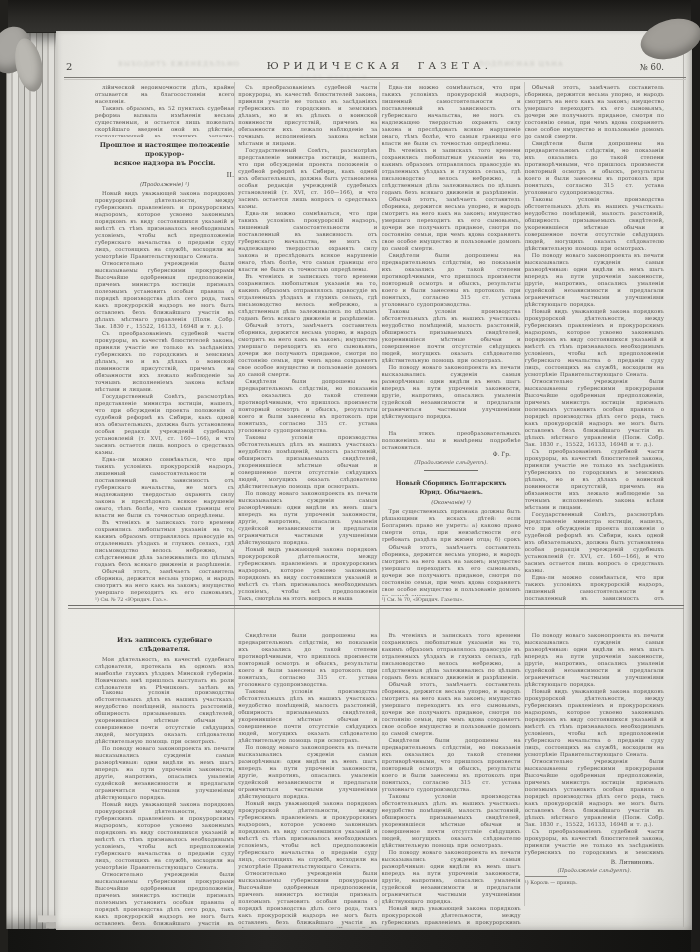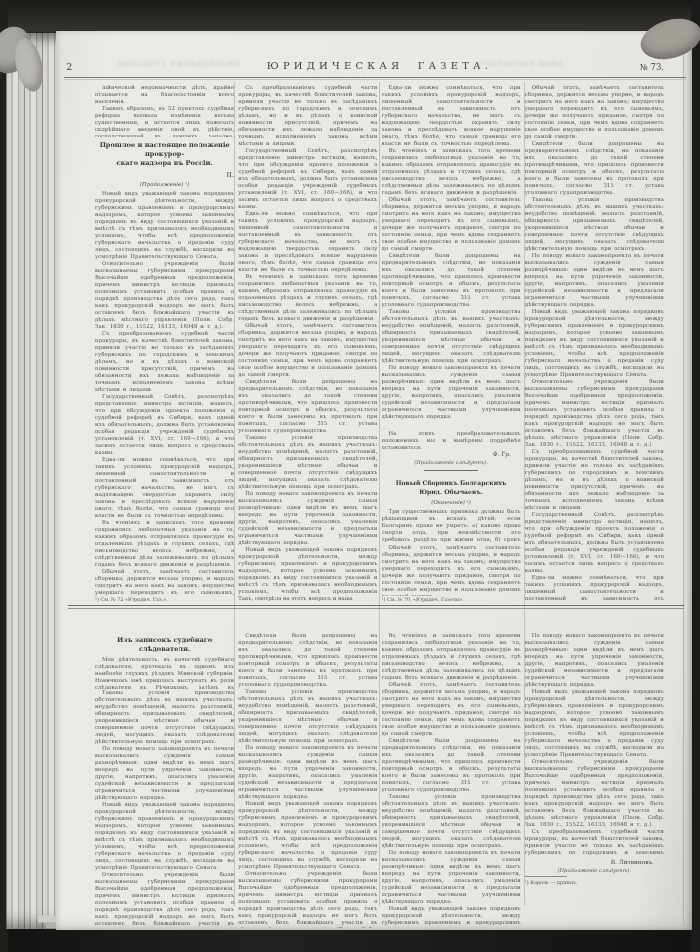--- a/index.html
+++ b/index.html
@@ -100,38 +100,38 @@
 
   <div class="curl curl-tl1"></div>
   <div class="curl curl-tl2"></div>
   <div class="curl curl-tr"></div>
 
   <div class="pagenum">2</div>
   <div class="bleed bleed-l">ВЫХОДИТЪ ЕЖЕНЕДѢЛЬНО</div>
   <div class="bleed bleed-r">ПОДПИСНАЯ ЦѢНА</div>
   <div class="bleed bleed-m">ГОДЪ ИЗДАНІЯ</div>
   <div class="masthead">ЮРИДИЧЕСКАЯ ГАЗЕТА.</div>
-  <div class="issue">№ 73.</div>
+  <div class="issue">№ 60.</div>
   <div class="header-rule"></div>
   <div class="header-rule2"></div>
 
   <div class="vrule vr1"></div>
   <div class="vrule vr2"></div>
   <div class="vrule vr3"></div>
 
   <div class="cols cols-top">
 
     <div class="col">
       <div class="para-block" style="height:57px">
         <p>лійической недоимочности дѣлъ, крайне отзывается на благосостояніи всего населенія.</p>
         <p>Такимъ образомъ, въ 52 пунктахъ судебная реформа вызвала измѣненія весьма существенныя, и остается лишь пожелать скорѣйшаго введенія оной въ дѣйствіе, господствующей въ лучшихъ западно-европейскихъ гражданскихъ кодексахъ.</p>
       </div>
       <div class="art-head">
         <span>Прошлое и настоящее положеніе прокурор-</span><br>
-        <span>скаго надзора въ Россіи.</span>
+        <span>всякое надзора въ Россіи.</span>
       </div>
       <div class="chapter">II.</div>
       <div class="subtitle">(Продолженіе) ¹)</div>
       <div class="fill grow">
           <p>Новый видъ уважающей закона порядковъ прокурорской дѣятельности, между губернскимъ правленіемъ и прокурорскимъ надзоромъ, которое усвоено законнымъ порядкомъ въ виду состоявшихся указаній и вмѣстѣ съ тѣмъ признавалось необходимымъ условіемъ, чтобы всѣ предположенія губернскаго начальства о преданіи суду лицъ, состоящихъ на службѣ, восходили на усмотрѣніе Правительствующаго Сената.</p>
           <p>Относительно учрежденія были высказываемы губернскими прокурорами Высочайше одобренныя предположенія, причемъ министръ юстиціи призналъ полезнымъ установить особыя правила о порядкѣ производства дѣлъ сего рода, такъ какъ прокурорскій надзоръ не могъ быть оставленъ безъ ближайшаго участія въ дѣлахъ мѣстнаго управленія (Полн. Собр. Зак. 1830 г., 15522, 16133, 16948 и т. д.).</p>
           <p>Съ преобразованіемъ судебной части прокуроры, въ качествѣ блюстителей закона, приняли участіе не только въ засѣданіяхъ губернскихъ по городскимъ и земскимъ дѣламъ, но и въ дѣлахъ о воинской повинности присутствій, причемъ на обязанности ихъ лежало наблюденіе за точнымъ исполненіемъ закона всѣми мѣстами и лицами.</p>
           <p>Государственный Совѣтъ, разсмотрѣвъ представленіе министра юстиціи, нашелъ, что при обсужденіи проекта положенія о судебной реформѣ въ Сибири, какъ одной изъ обязательныхъ, должна быть установлена особая редакція учрежденій судебныхъ установленій (т. XVI, ст. 160—166), и что засимъ остается лишь вопросъ о средствахъ казны.</p>
           <p>Едва-ли можно сомнѣваться, что при такихъ условіяхъ прокурорскій надзоръ, лишенный самостоятельности и поставленный въ зависимость отъ губернскаго начальства, не могъ съ надлежащею твердостью охранять силу закона и преслѣдовать всякое нарушеніе онаго, тѣмъ болѣе, что самыя границы его власти не были съ точностью опредѣлены.</p>
           <p>Въ чтеніяхъ и запискахъ того времени сохранились любопытныя указанія на то, какимъ образомъ отправлялось правосудіе въ отдаленныхъ уѣздахъ и глухихъ селахъ, гдѣ письмоводство велось небрежно, а слѣдственныя дѣла залеживались по цѣлымъ годамъ безъ всякаго движенія и разрѣшенія.</p>

